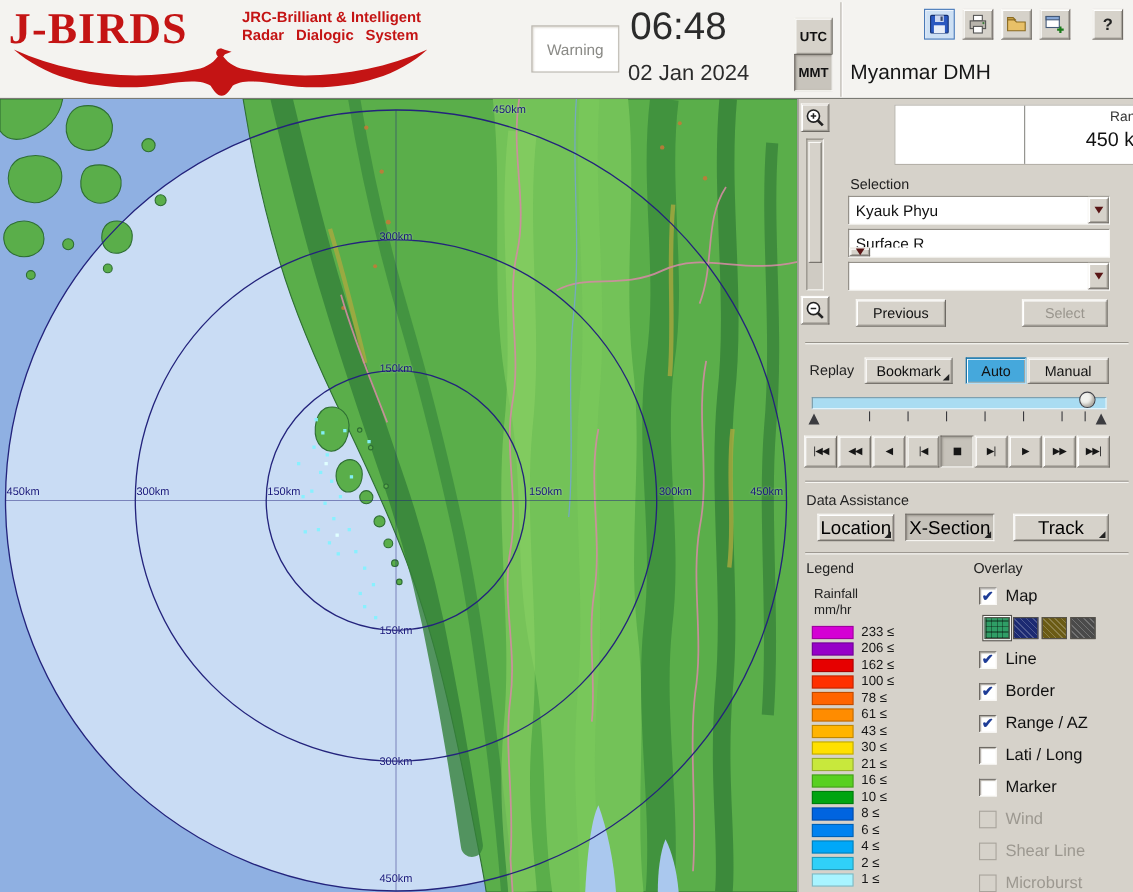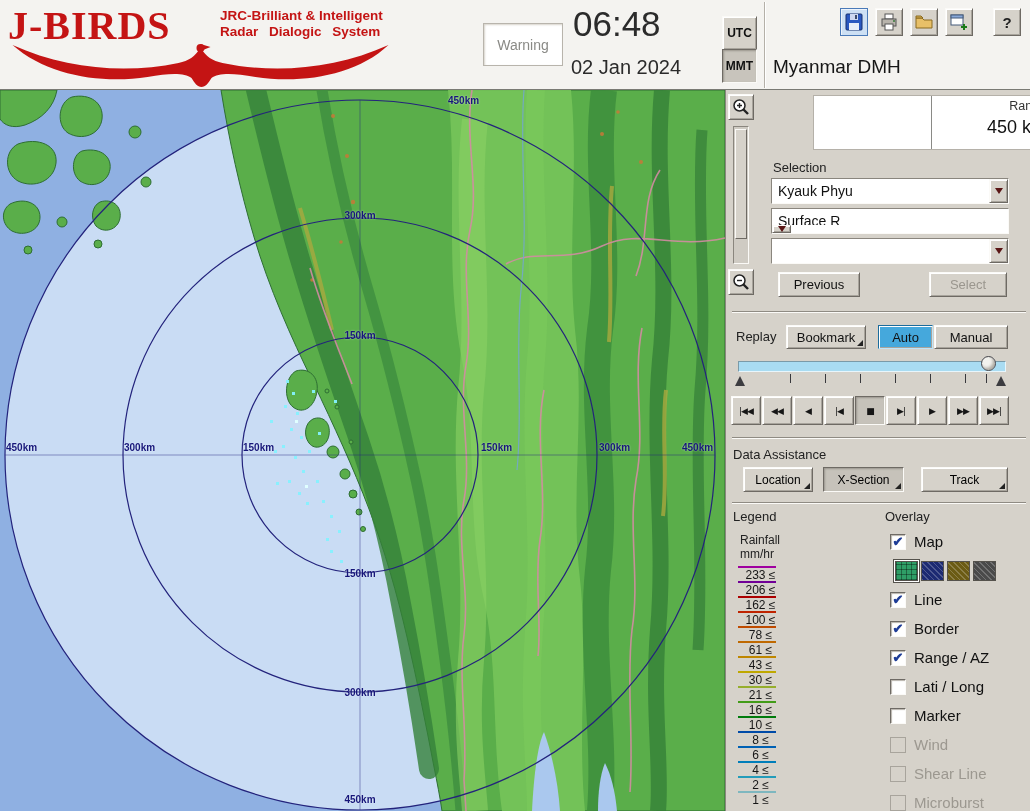--- a/index.html
+++ b/index.html
@@ -40,21 +40,21 @@
   #header-vline { position:absolute; left:764px; top:2px; height:86px; width:0; border-left:1px solid #b4b0a8; border-right:1px solid #fff; }
   #toolbar { position:absolute; left:840px; top:8px; height:30px; display:flex; gap:7px; }
   .tool-btn {
     width:28px; height:28px; display:flex; align-items:center; justify-content:center;
     font-size:15px; font-weight:bold; color:#222; cursor:default;
   }
   .tool-btn.selected { background:#cde0f4; border:1px solid #4a7ab8; box-shadow:inset 1px 1px 0 #eef4fc; }
   .tool-gap { width:6px; }
   #station-title { position:absolute; left:773px; top:56px; font-size:19px; color:#161616; }
   
-  #map-area { position:absolute; left:0; top:90px; width:725px; height:721px; overflow:hidden; background:#8fb0e2;font-weight:bold; }
+  #map-area { position:absolute; left:0; top:90px; width:725px; height:721px; overflow:hidden; background:#8fb0e2; }
   #map-area svg { position:absolute; left:0; top:0; }
   #ring-labels { position:absolute; left:0; top:0; width:725px; height:721px; pointer-events:none; }
   .ring-label {
     position:absolute; font-size:10px; color:#16167a; white-space:nowrap;
     text-shadow:0 0 2px rgba(255,255,255,.55);
   }
   
   #right-panel {
     position:absolute; left:725px; top:90px; width:305px; height:721px;
     background:#d6d2ca; border-left:1px solid #8a867e; overflow:hidden;
@@ -97,29 +97,29 @@
   #timeline-thumb { position:absolute; left:255px; top:266px; width:15px; height:15px; border-radius:50%; background:#f2f2ee; border:1px solid #44444a; box-shadow:inset -2px -2px 3px #b0aca4; }
   #tick-row { position:absolute; left:12px; top:284px; width:268px; height:14px; }
   .tick { position:absolute; top:0; width:1px; height:9px; background:#38383c; }
   .tri-up { position:absolute; top:2px; width:0; height:0; border-left:5px solid transparent; border-right:5px solid transparent; border-bottom:10px solid #3c3c40; }
   #playback-row { position:absolute; left:5px; top:306px; display:flex; gap:1px; }
   .pb-btn { width:30px; height:29px; font-size:9px; letter-spacing:-1px; color:#161616; display:flex; align-items:center; justify-content:center; font-family:"DejaVu Sans", sans-serif; }
   .pb-btn.pressed { background:#c6c2ba; border-color:#6e6a64 #fbfaf7 #fbfaf7 #6e6a64; box-shadow:inset 1px 1px 2px #9a968e; }
   
   #da-label { left:7px; top:357px; }
   #da-row { position:absolute; left:17px; top:377px; width:280px; height:25px; }
-  .da-btn { position:relative; height:25px; font-size:12px; }
+  .da-btn { position:relative; height:25px; font-size:17px; }
   #da-row .da-btn { position:absolute; }
   .da-btn.pressed { background:#c6c2ba; border-color:#6e6a64 #fbfaf7 #fbfaf7 #6e6a64; box-shadow:inset 1px 1px 2px #9a968e; }
   
   #legend-title { left:7px; top:419px; }
   #overlay-title { left:159px; top:419px; }
   #legend-units { position:absolute; left:14px; top:443px; font-size:12px; color:#222; line-height:1.2; }
   #legend-rows { position:absolute; left:12px; top:476px; }
-  .legend-row { height:15px; display:flex; align-items:center;flex-direction:column; }
+  .legend-row { height:15px; display:flex; align-items:flex-end; }
   .legend-swatch { width:38px; height:12px; display:inline-block; border:1px solid rgba(0,0,0,.25); }
   .legend-value { font-size:12px; margin-left:7px; color:#161616; white-space:nowrap; }
   
   #overlay-items { position:absolute; left:164px; top:437px; width:138px; }
   .ov-row { height:29px; display:flex; align-items:center; }
   .checkbox {
     width:16px; height:16px; background:#fff; border:1px solid; border-color:#6e6a64 #fbfaf7 #fbfaf7 #6e6a64;
     box-shadow:inset 1px 1px 1px #b8b4ac; font-size:13px; font-weight:bold; color:#1e3c96;
     display:flex; align-items:center; justify-content:center; line-height:1;
   }

